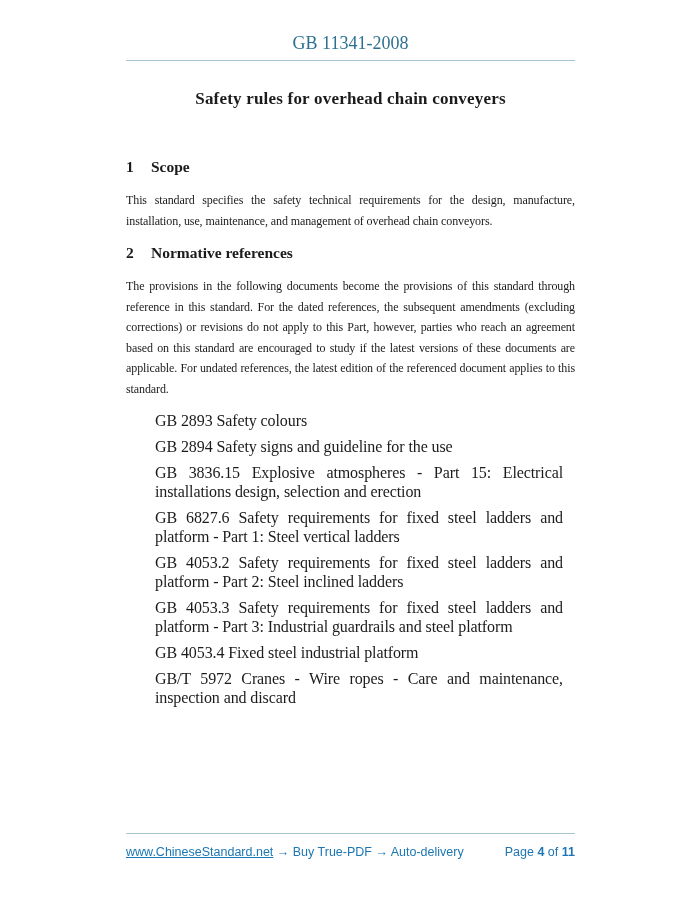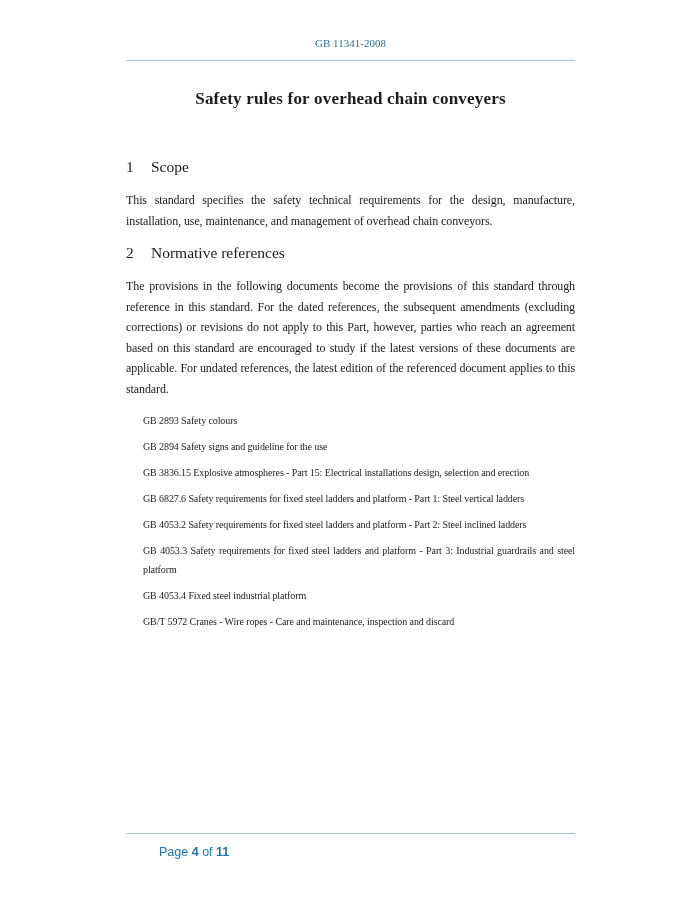--- a/index.html
+++ b/index.html
@@ -15,59 +15,59 @@
   }
   .content {
     position: absolute;
     left: 126px;
     top: 0;
     width: 449px;
   }
   .doc-code {
     padding-top: 34px;
     text-align: center;
-    font-size: 11px;
+    font-size: 18px;
     line-height: 18px;
     color: #2d7191;
   }
   .rule {
     border-top: 1px solid #a6c4d6;
     margin-top: 8px;
     height: 0;
   }
   .doc-title {
     font-size: 17px;
     font-weight: 700;
     text-align: center;
     margin: 28px 0 2px;
     line-height: 20px;
     letter-spacing: 0.2px;
   }
   h2.sec-h {
     font-size: 15.5px;
-    font-weight: 400;
+    font-weight: 700;
     margin: 0;
     line-height: 19px;
   }
   .sec-h .h-num { display: inline-block; width: 25px; }
   .sec-scope .sec-h { margin-top: 48px; }
   .sec-normative .sec-h { margin-top: 12px; }
   p.body-p {
     font-size: 12px;
     line-height: 20.5px;
     text-align: justify;
     margin: 14px 0 0;
     letter-spacing: -0.1px;
   }
   .refs { margin-top: 12px; }
   p.ref {
-    font-size: 10px;
+    font-size: 16px;
     line-height: 19px;
     text-align: justify;
-    margin: 0 0 7px;
+    margin: 0 12px 7px;
     padding-left: 17px;
     letter-spacing: -0.1px;
   }
   .doc-footer {
     position: absolute;
     top: 833px;
     left: 126px;
     width: 449px;
     font-family: "Liberation Sans", sans-serif;
     font-size: 12.5px;
@@ -117,20 +117,24 @@
         <p class="ref">GB 4053.4 Fixed steel industrial platform</p>
         <p class="ref">GB/T 5972 Cranes - Wire ropes - Care and maintenance, inspection and discard</p>
       </div>
     </section>
 
   </div>
 
   <div class="doc-footer">
     <div class="rule footer-rule"></div>
     <div class="footer-row">
+      <div class="footer-left">
+        <span class="footer-link">www.ChineseStandard.net</span>
+        <span>→ Buy True-PDF → Auto-delivery</span>
+      </div>
       <div class="footer-right">
         <span>Page</span>
         <span class="b">4</span>
         <span>of</span>
         <span class="b">11</span>
       </div>
     </div>
   </div>
 </div>
 

